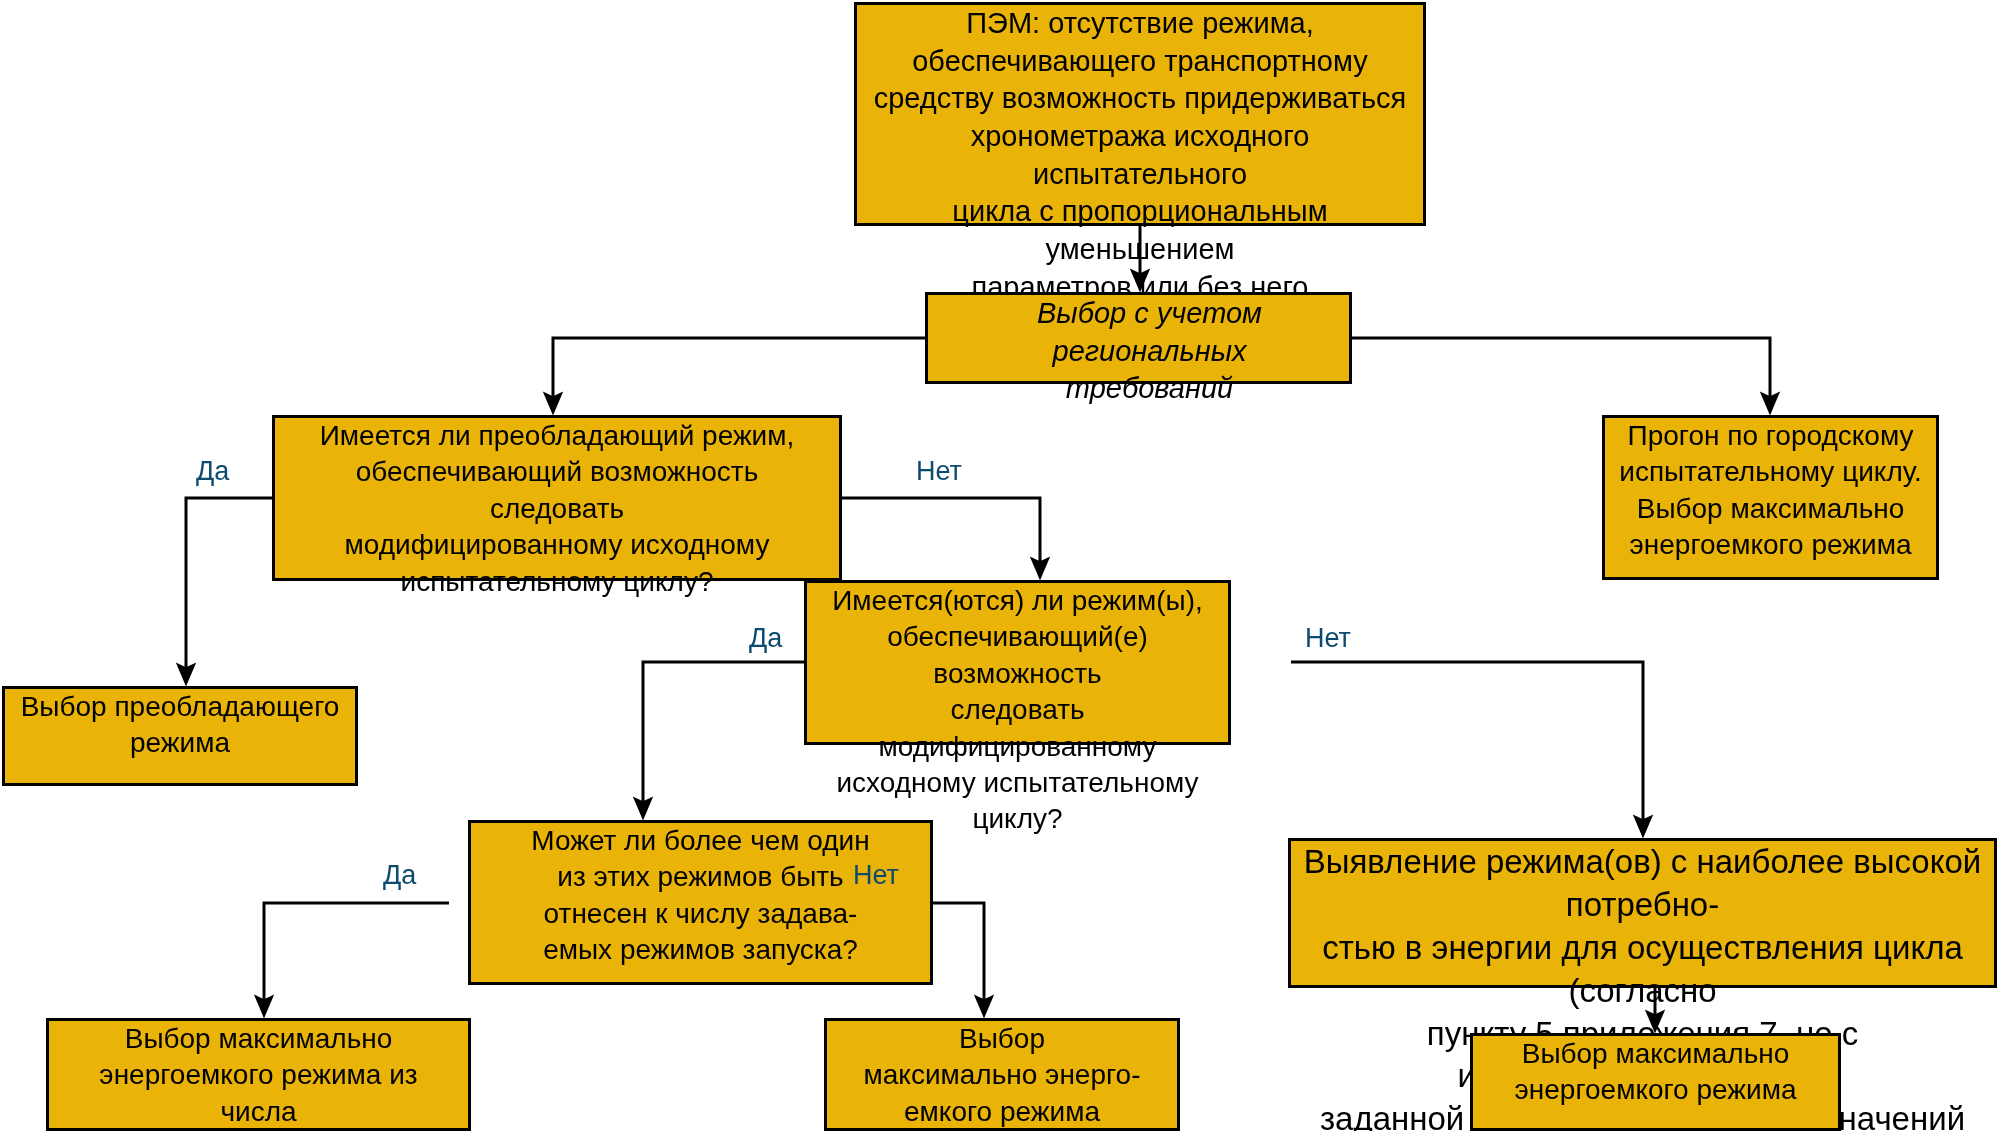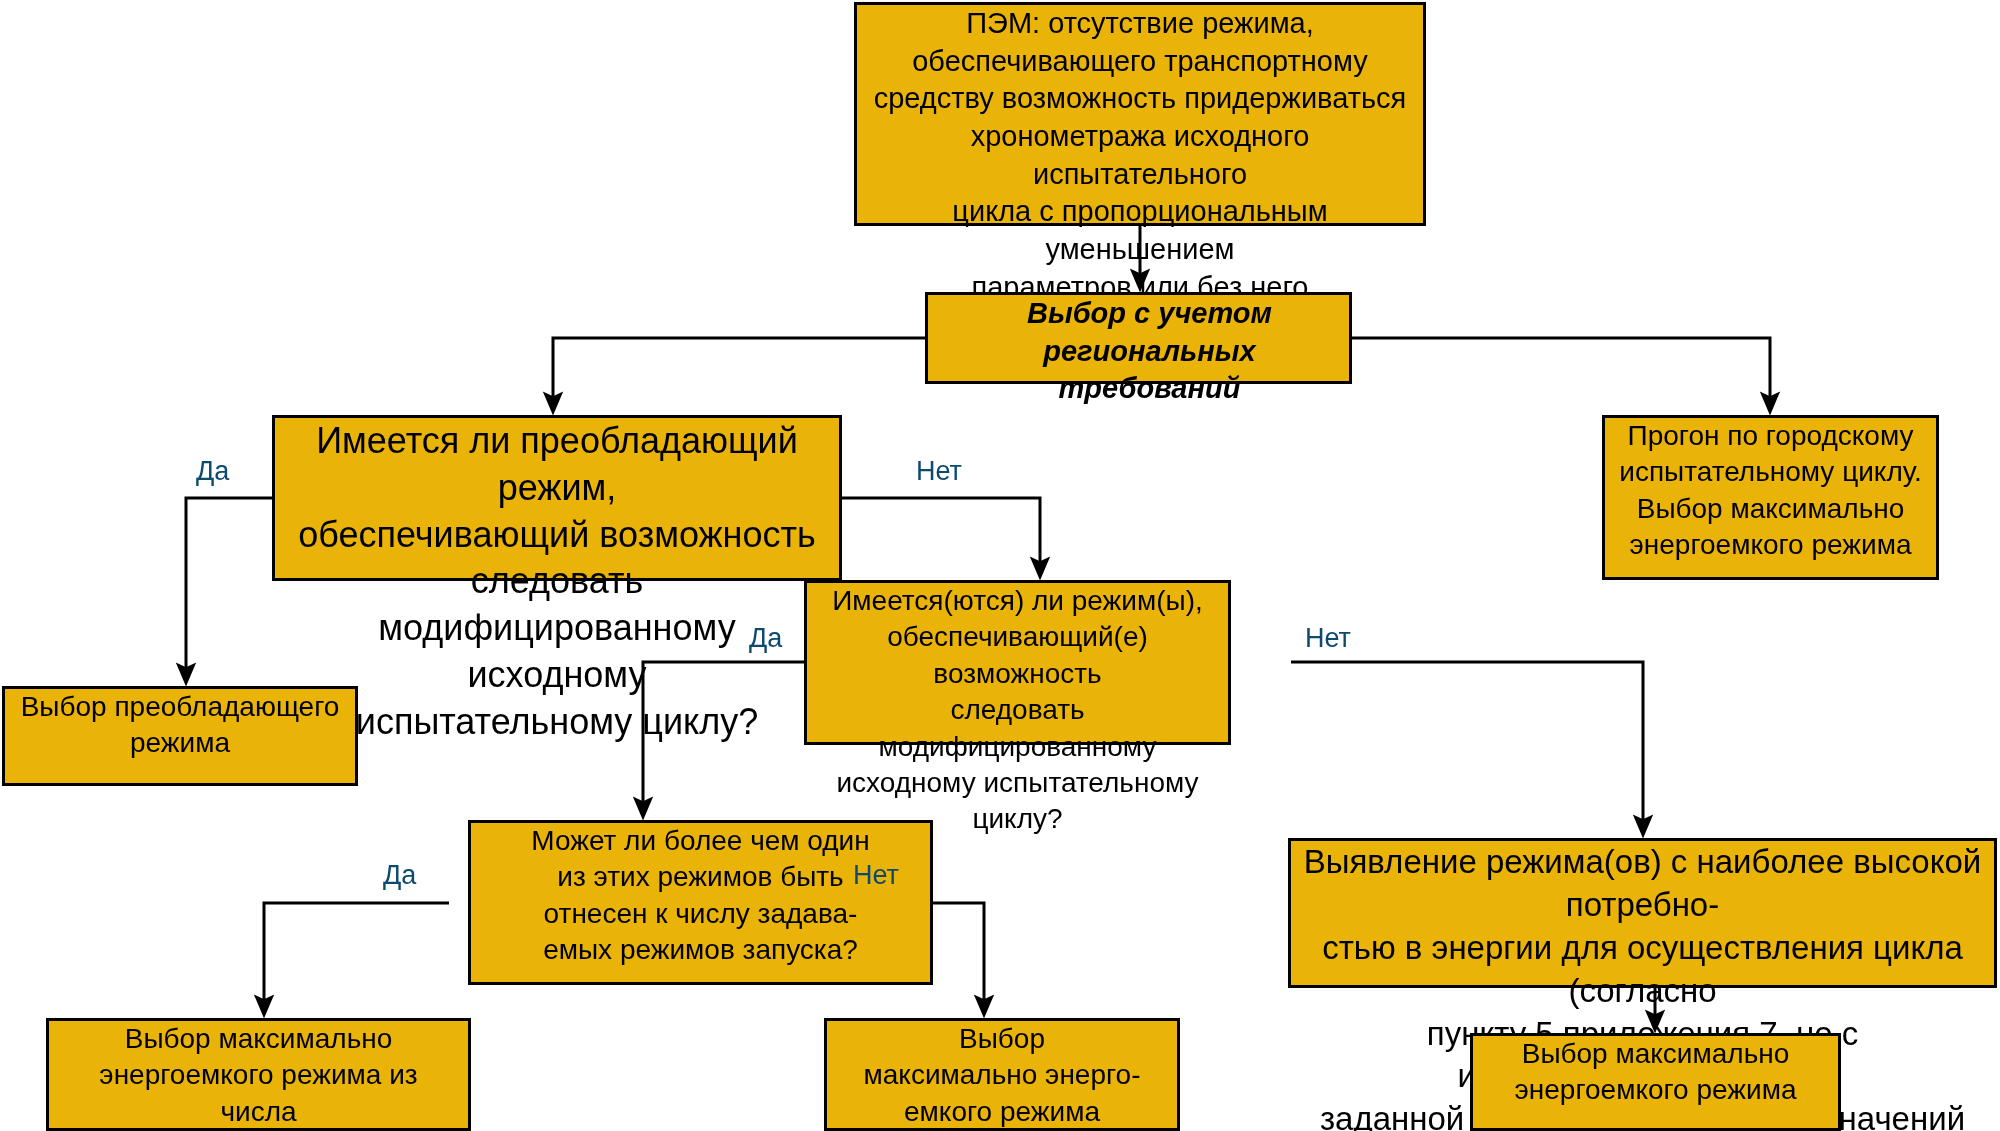--- a/index.html
+++ b/index.html
@@ -36,21 +36,21 @@
   }
   .node .txt {
     display: block;
     width: 100%;
     padding: 0 10px;
     white-space: pre-line;
     line-height: 1.30;
   }
   .node.italic .txt {
     font-style: italic;
-    font-weight: 700;
+    font-weight: 400;
     padding-left: 32px;
   }
   .edge-label {
     position: absolute;
     color: #0c4a6e;
     font-size: 27px;
     line-height: 1;
     white-space: nowrap;
   }
 </style>
@@ -85,21 +85,21 @@
 средству возможность придерживаться
 хронометража исходного испытательного
 цикла с пропорциональным уменьшением
 параметров или без него</span>
       </div>
       <div class="node italic" style="left: 925px; top: 292px; width: 427px; height: 92px;">
         <span class="txt" style="font-size: 29px;">Выбор с учетом региональных
 требований</span>
       </div>
       <div class="node" style="left: 272px; top: 415px; width: 570px; height: 166px;">
-        <span class="txt" style="font-size: 36px;">Имеется ли преобладающий режим,
+        <span class="txt" style="font-size: 28px;">Имеется ли преобладающий режим,
 обеспечивающий возможность следовать
 модифицированному исходному
 испытательному циклу?</span>
       </div>
       <div class="node" style="left: 1602px; top: 415px; width: 337px; height: 165px;">
         <span class="txt" style="font-size: 28px;">Прогон по городскому
 испытательному циклу.
 Выбор максимально
 энергоемкого режима</span>
       </div>

